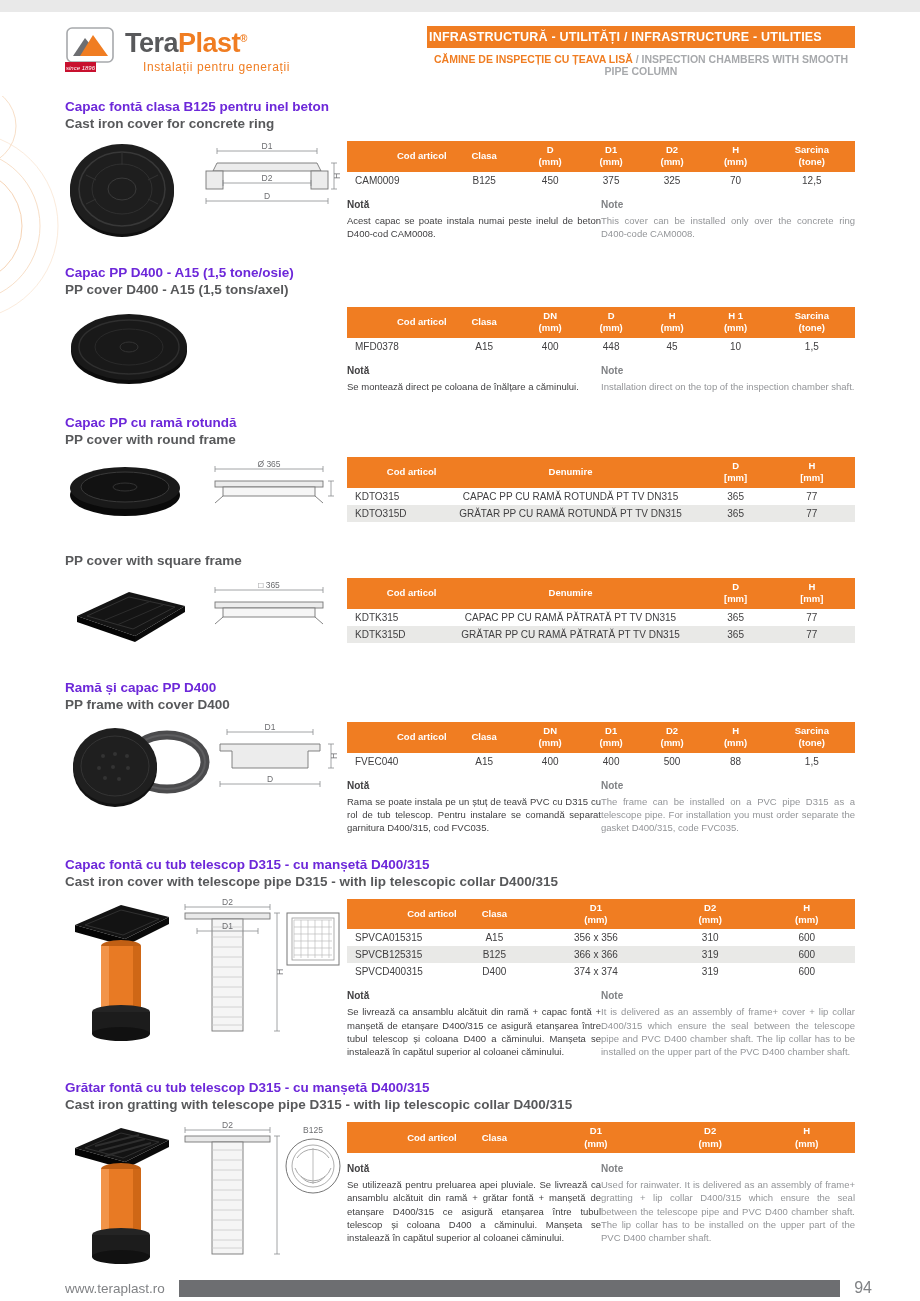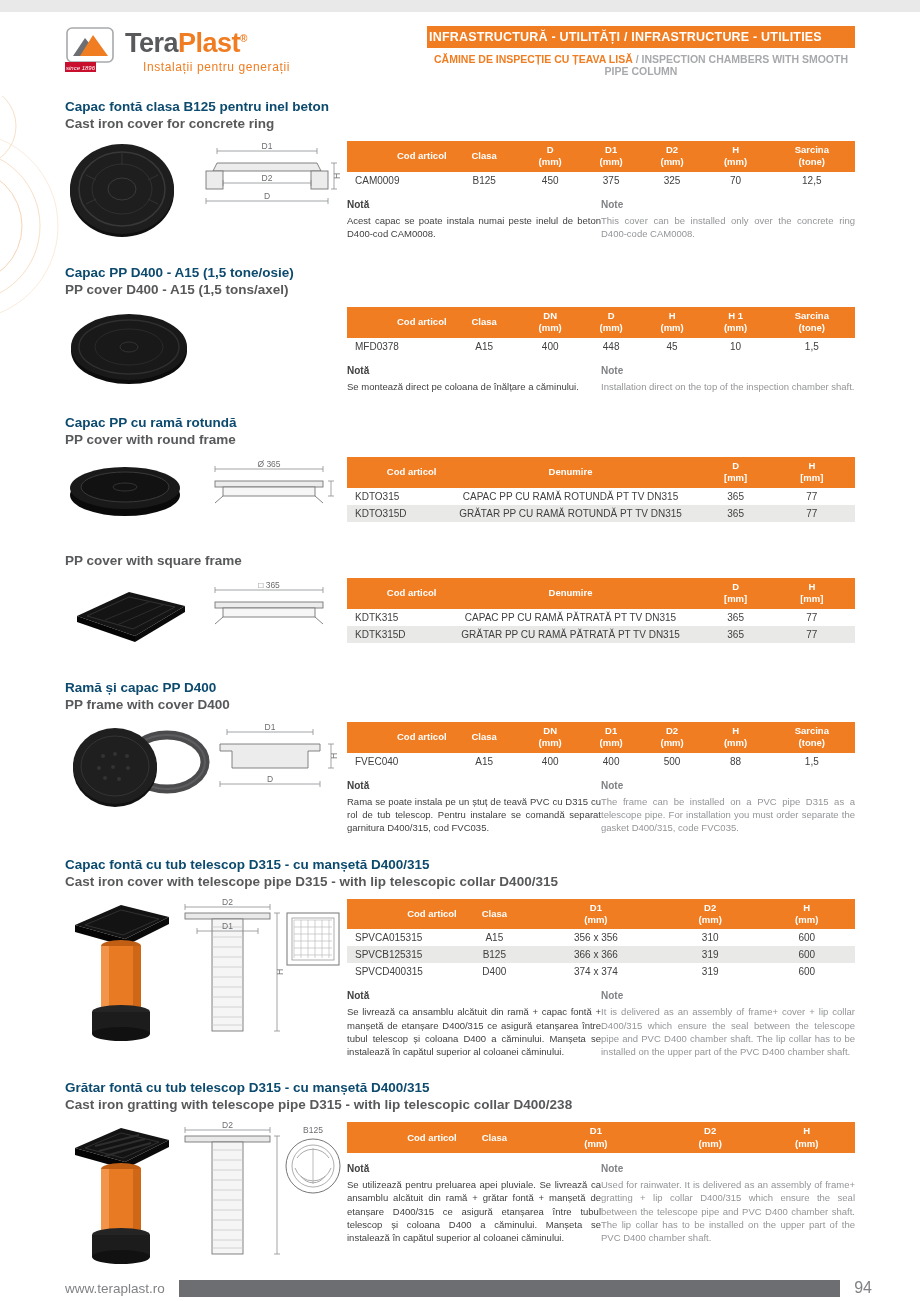--- a/index.html
+++ b/index.html
@@ -19,21 +19,21 @@
   .tagline { color:#F07D22; font-size:12px; letter-spacing:0.6px; margin-top:3px;padding-left:18px; }
   .banner-col { width:428px; }
   .banner { background:#F07D22; color:#fff; font-weight:bold; font-size:12.5px;
             text-align:left; padding:4px 2px; letter-spacing:0.2px; }
   .subtitle { margin-top:5px; text-align:center; font-size:10.5px; font-weight:bold; }
   .sub-ro { color:#F07D22; }
   .sub-sep, .sub-en { color:#A7A9AC; }
 
   
   .sec { margin-top:22px; }
-  .t-ro { color:#0c4a6e; font-size:13.5px; font-weight:bold; }
+  .t-ro { color:#6d28d9; font-size:13.5px; font-weight:bold; }
   .t-en { color:#58595B; font-size:13.5px; font-weight:bold; margin-top:2px; }
   .sec-body { display:flex; margin-top:8px; }
   .sec-img { flex:0 0 282px; width:282px; }
   .sec-right { flex:1; padding-top:2px; }
 
   table.spec { width:100%; border-collapse:collapse; table-layout:fixed; }
   table.spec th { background:#F07D22; color:#fff; font-weight:bold; font-size:9.5px;
                   text-align:center; vertical-align:middle; padding:3px 2px;
                   white-space:pre-line; line-height:1.3; }
   table.spec th:first-child { text-align:right; padding-left:8px; }
@@ -582,21 +582,21 @@
                 <span class="nlabel">Note</span>
                 <p>It is delivered as an assembly of frame+ cover + lip collar D400/315 which ensure the seal between the telescope pipe and PVC D400 chamber shaft. The lip collar has to be installed on the upper part of the PVC D400 chamber shaft.</p>
               </div>
             </div>
           </div>
         </div>
       </section>
       <section class="sec">
         <div class="sec-titles">
           <div class="t-ro">Grătar fontă cu tub telescop D315 - cu manșetă D400/315</div>
-          <div class="t-en">Cast iron gratting with telescope pipe D315 - with lip telescopic collar D400/238</div>
+          <div class="t-en">Cast iron gratting with telescope pipe D315 - with lip telescopic collar D400/315</div>
         </div>
         <div class="sec-body">
           <div class="sec-img"><svg width="278" height="152" viewBox="0 0 278 152">
     <polygon points="10,28 56,8 104,20 60,42" fill="#131313"></polygon>
   <polygon points="10,28 60,42 60,49 10,35" fill="#050505"></polygon>
   <polygon points="60,42 104,20 104,27 60,49" fill="#0a0a0a"></polygon>
   <polygon points="20,28 56,13 94,22 58,38" fill="none" stroke="#303030"></polygon>
               <line x1="30" y1="26" x2="74" y2="15" stroke="#2e2e2e" stroke-width="2"></line>
              <line x1="34" y1="31" x2="80" y2="19" stroke="#2e2e2e" stroke-width="2"></line>
              <line x1="40" y1="36" x2="86" y2="23" stroke="#2e2e2e" stroke-width="2"></line>

